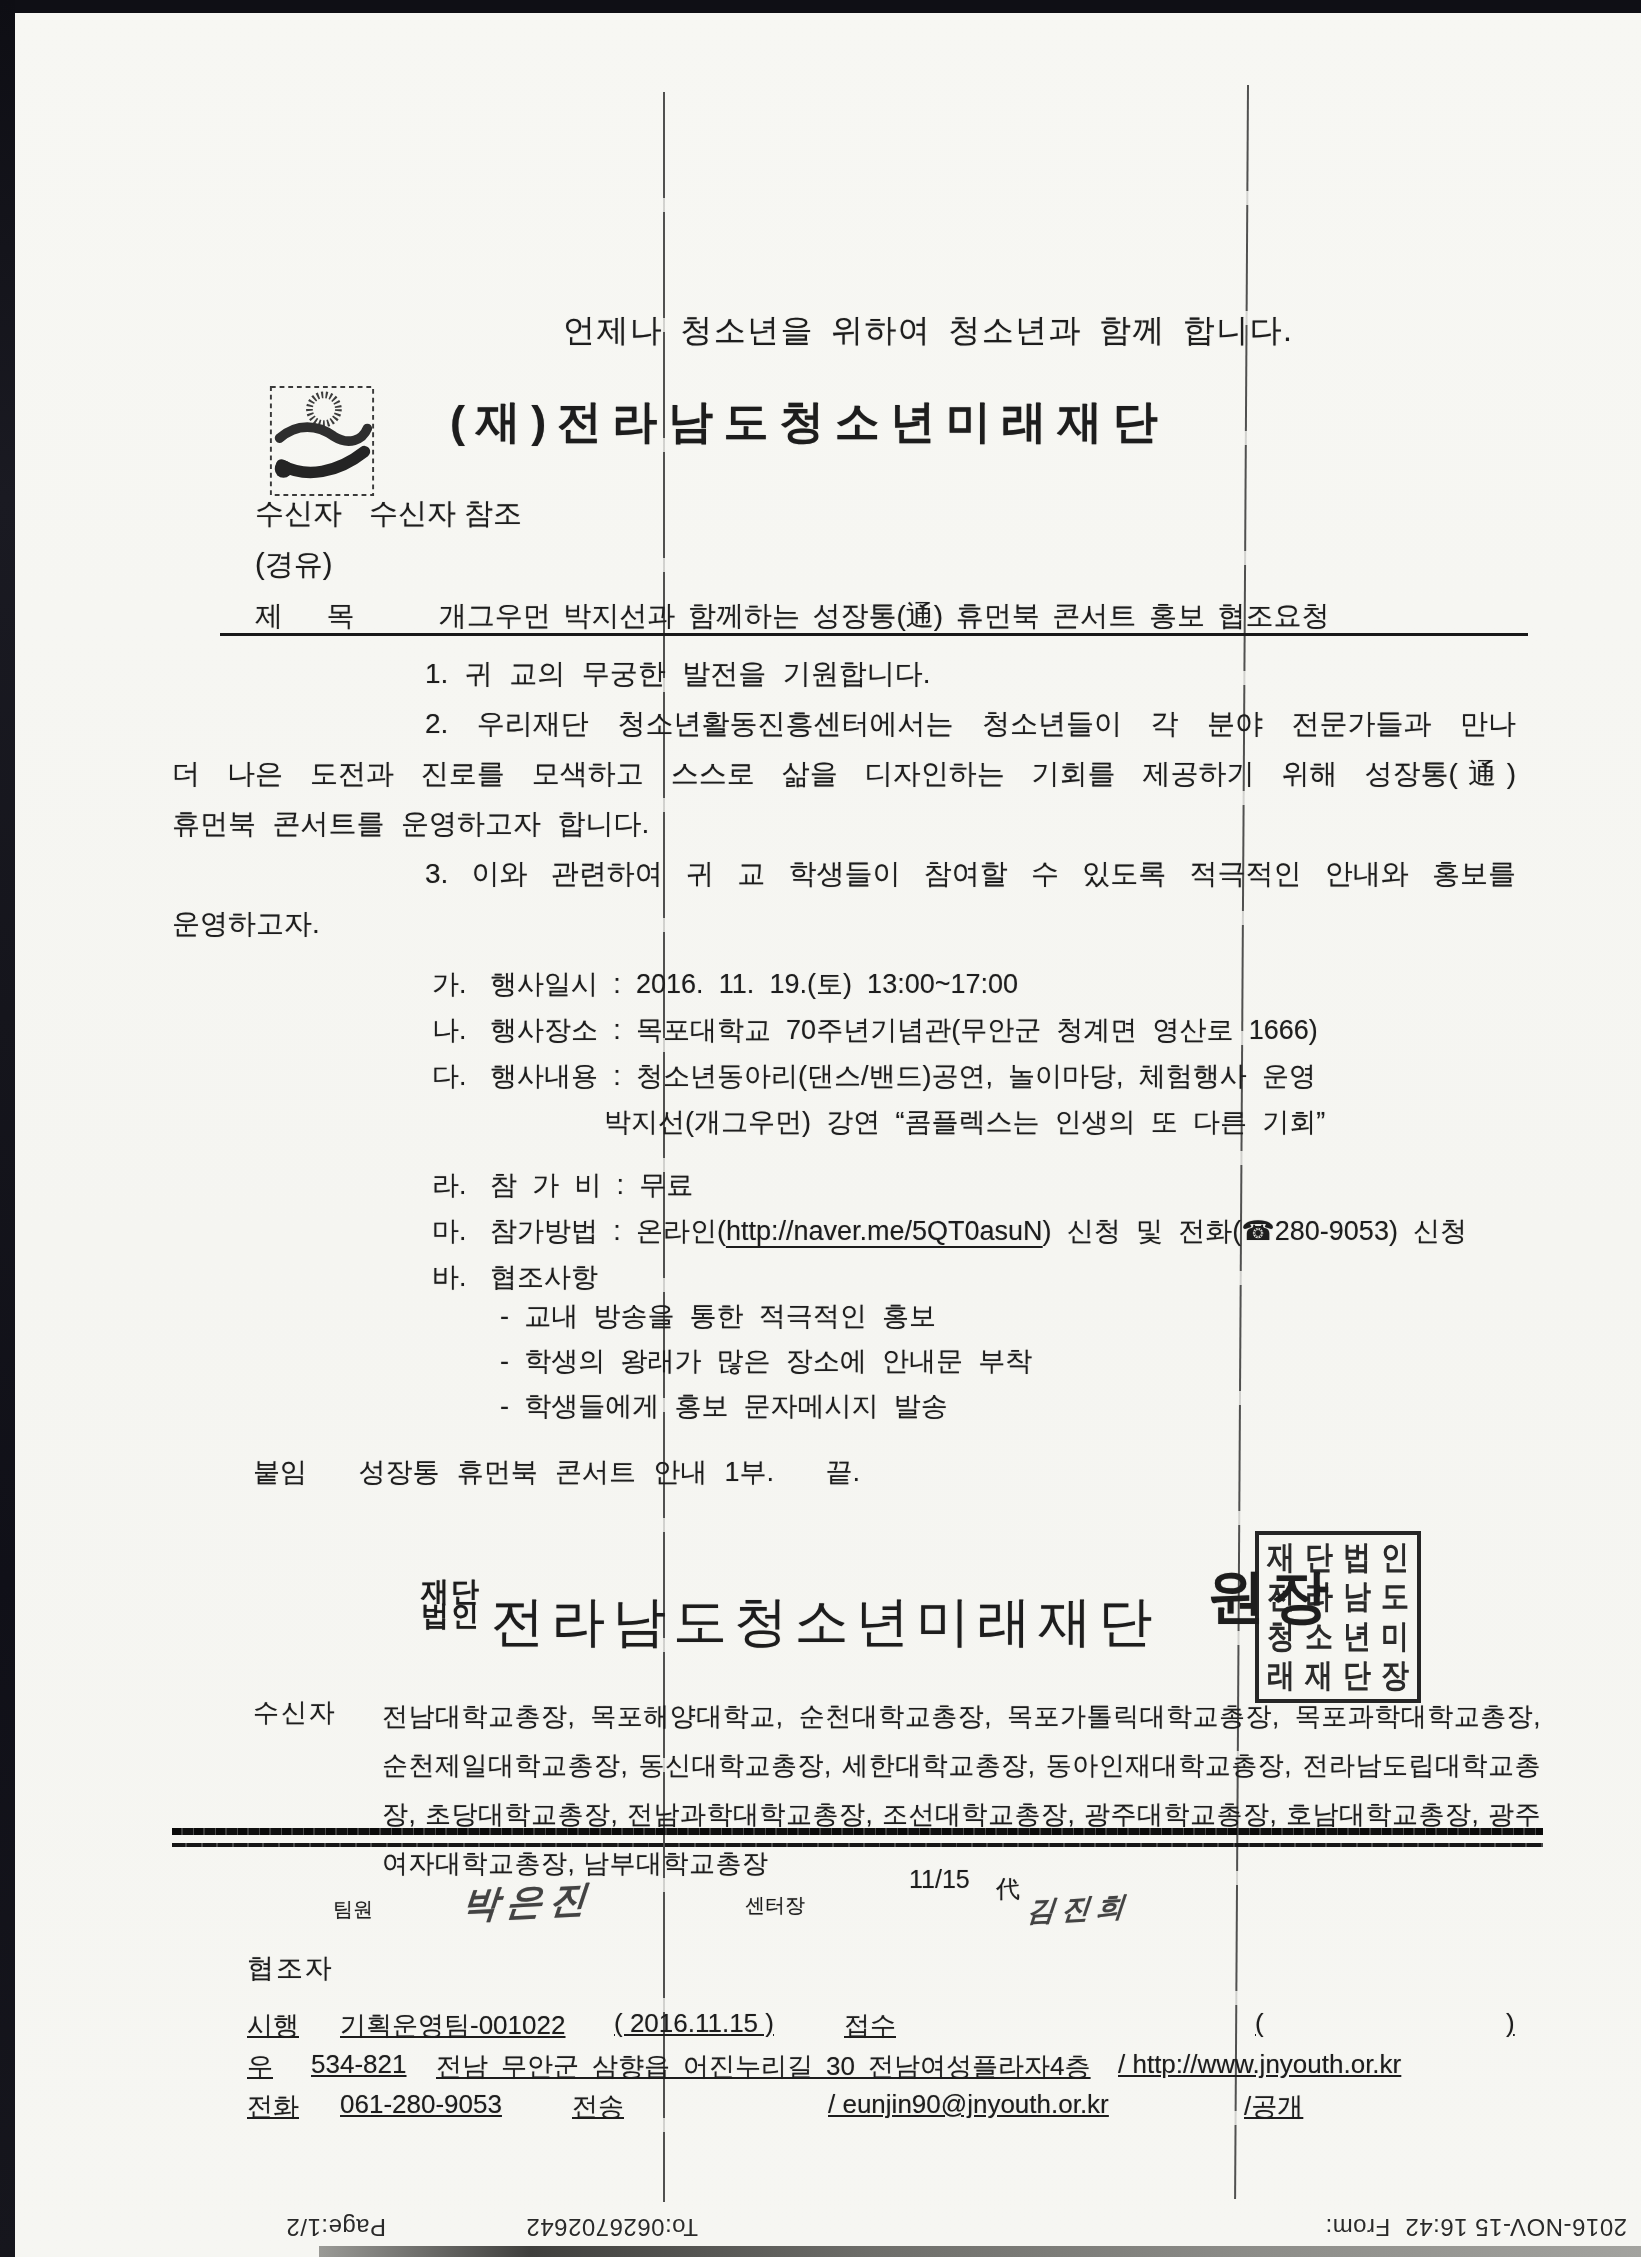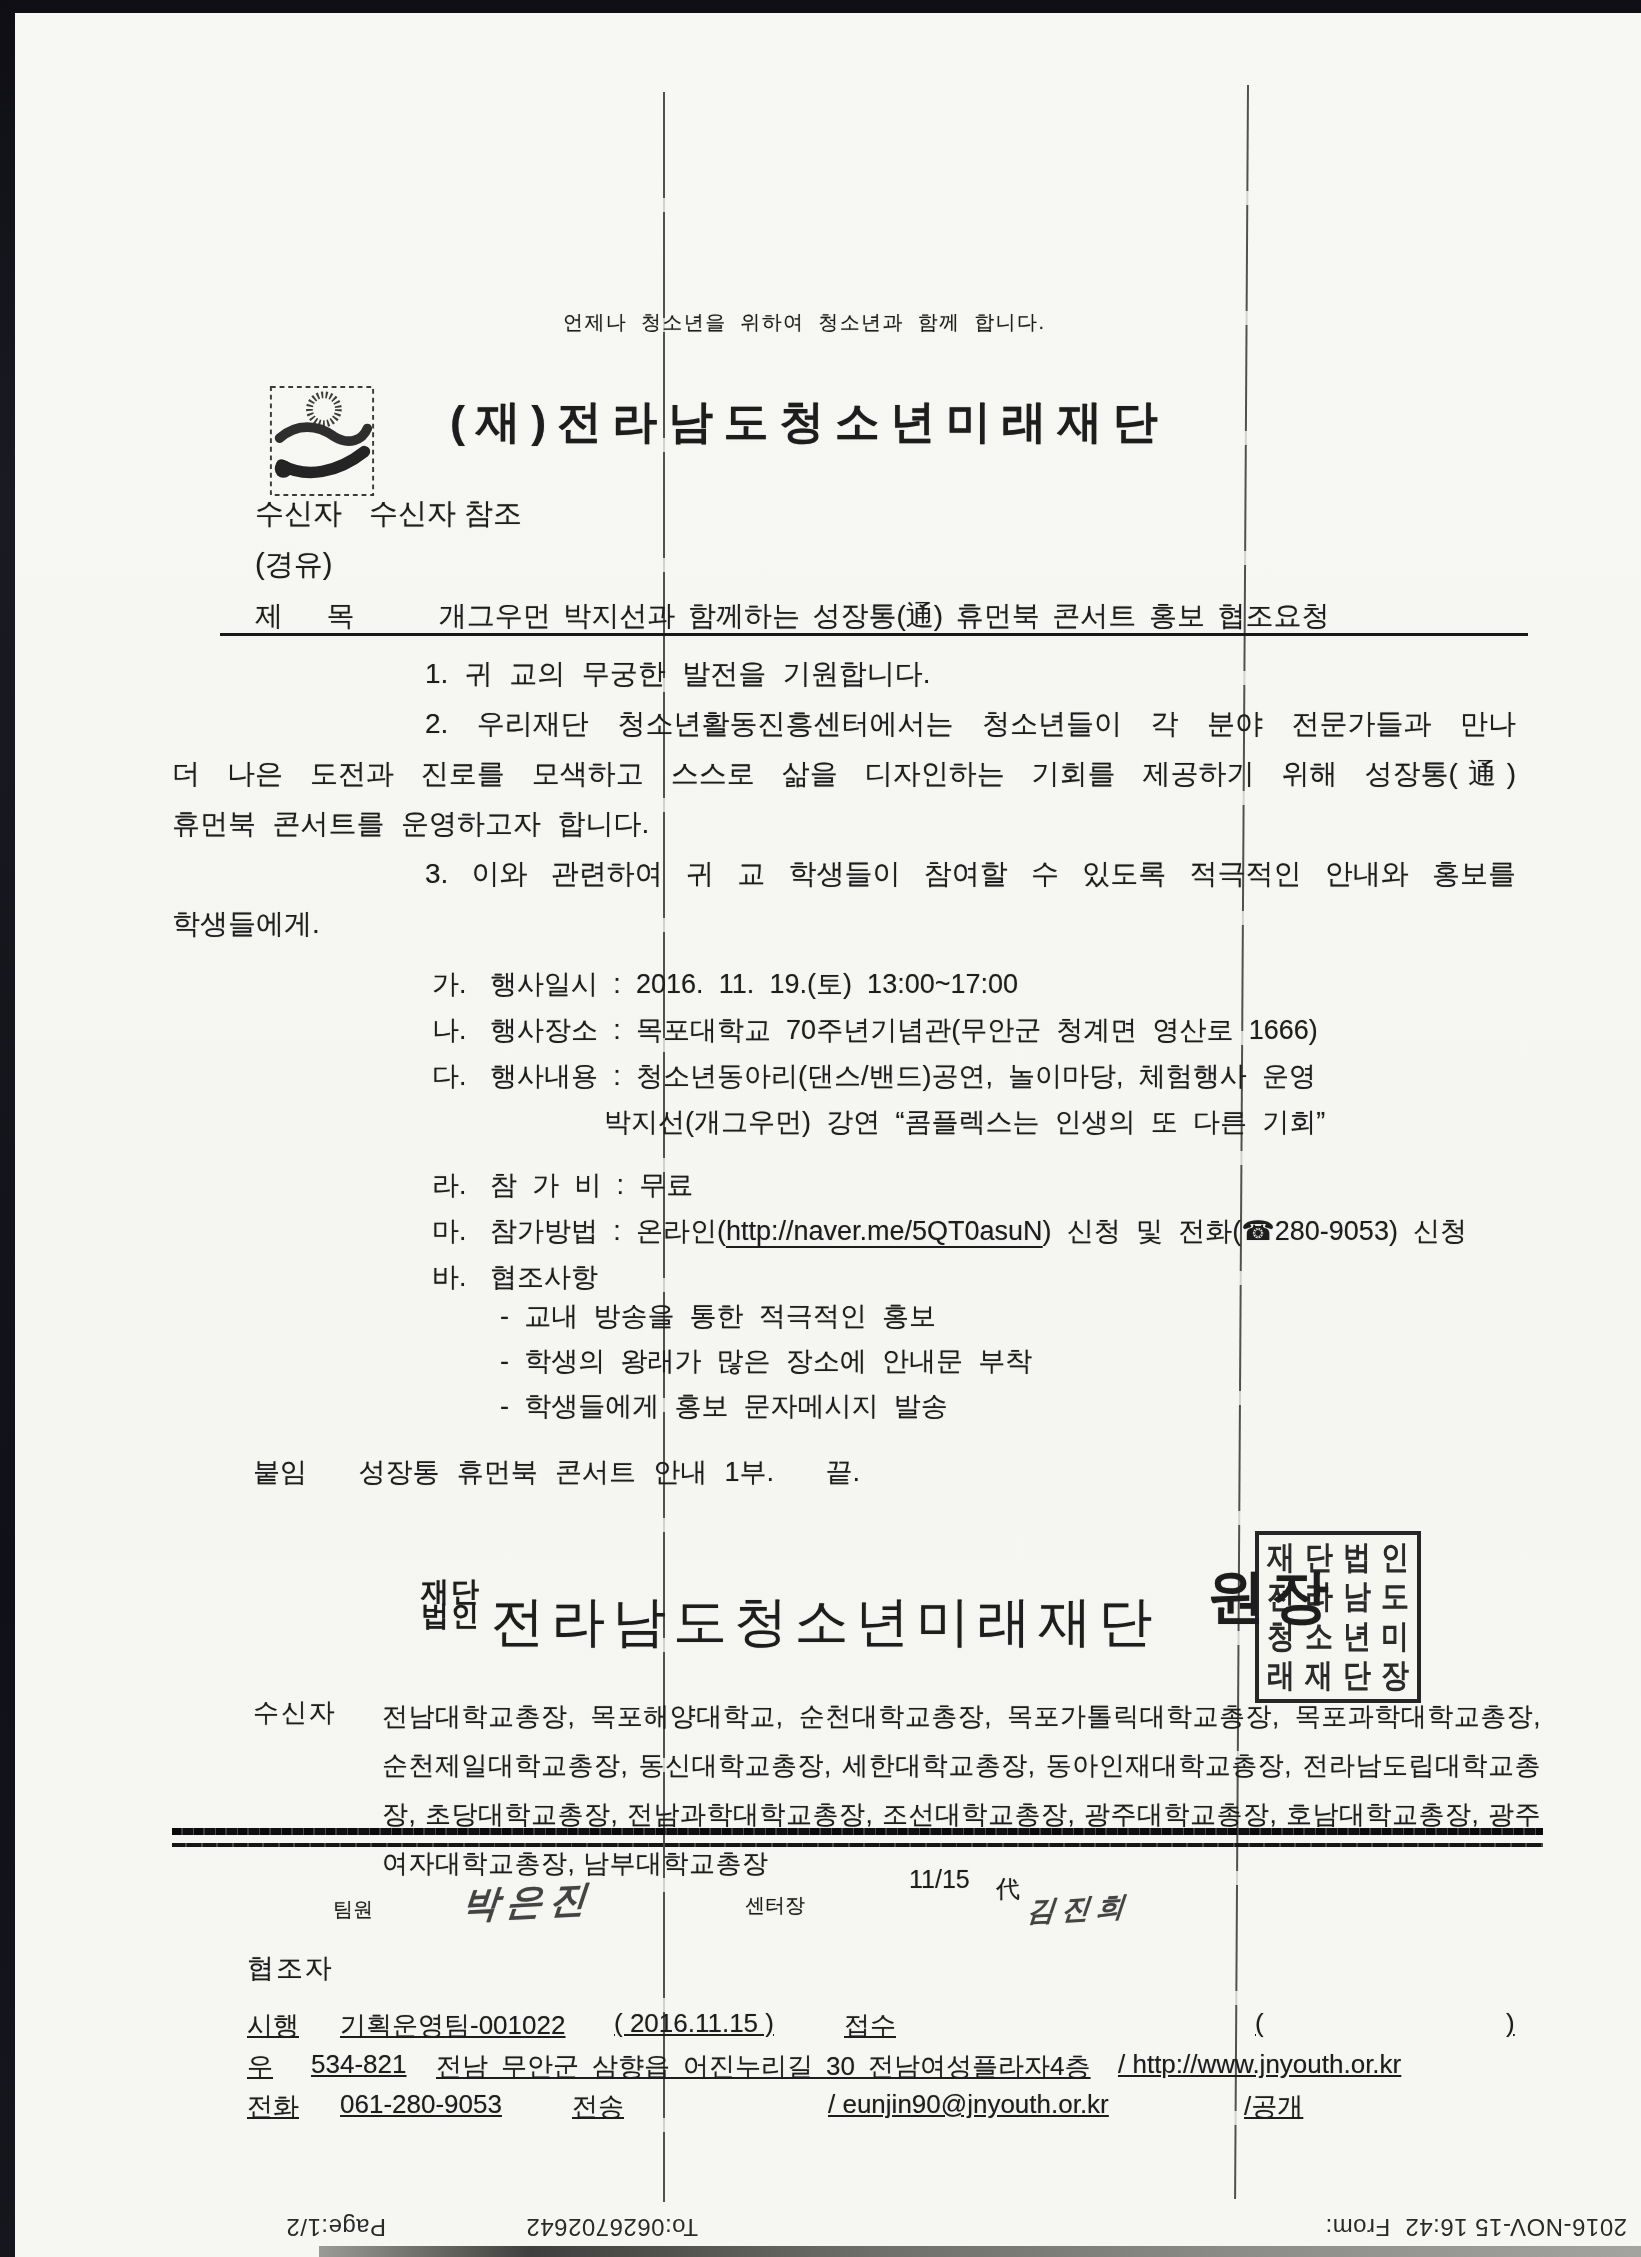--- a/index.html
+++ b/index.html
@@ -18,21 +18,21 @@
     background:linear-gradient(90deg,#9a9a96,#3f3f3d 16%,#6e6e6a 42%,#8c8c88 70%,#a3a39f);}
   .vline{position:absolute;width:1.9px;opacity:.82;
     background-image:repeating-linear-gradient(180deg,#2c2c2c 0 106px,rgba(44,44,44,.22) 106px 120px);}
   #vline1{left:663px;top:92px;height:2110px;}
   #vline2{left:1247px;top:85px;height:2114px;transform:rotate(.35deg);transform-origin:top center;}
   .subject-rule{position:absolute;left:220px;top:633px;width:1308px;height:2.9px;background:#191919;}
   .noisy-rule{position:absolute;left:172px;top:1828px;width:1371px;}
   .noisy-rule .bar1{height:6.8px;background:repeating-linear-gradient(90deg,#0a0a0a 0 8.7px,#3d3d3d 8.7px 10.6px,#101010 10.6px 21px,#4b4b4b 21px 22px);}
   .noisy-rule .bar2{margin-top:8.7px;height:3.9px;background:repeating-linear-gradient(90deg,#161616 0 13.5px,#4a4a4a 13.5px 15.4px);}
   
-  .slogan{position:absolute;left:563px;top:309px;font-size:20px;letter-spacing:1.4px;word-spacing:6.8px;font-weight:500;white-space:nowrap;}
+  .slogan{position:absolute;left:563px;top:309px;font-size:32px;letter-spacing:1.4px;word-spacing:6.8px;font-weight:500;white-space:nowrap;}
   .logo{position:absolute;left:268px;top:384px;width:108px;height:116px;}
   .org-title{position:absolute;left:450px;top:392px;font-size:45px;font-weight:700;letter-spacing:10.6px;white-space:nowrap;}
   
   .meta-block{position:absolute;left:255px;top:488px;font-size:29px;line-height:51px;}
   .meta-row{display:flex;gap:27px;white-space:nowrap;}
   .subj-label{letter-spacing:15.4px;margin-right:42px;}
   .subject-row{font-size:28px;word-spacing:4.8px;}
   
   .body-block{position:absolute;left:172px;top:649px;width:1344px;font-size:28px;line-height:50px;word-spacing:8.7px;}
   .bodyline{white-space:nowrap;}
@@ -131,21 +131,21 @@
 
       <div class="bodyline">
         <span>휴먼북 콘서트를 운영하고자 합니다.</span>
       </div>
 
       <div class="bodyline ind fill">
         <span>3. 이와 관련하여 귀 교 학생들이 참여할 수 있도록 적극적인 안내와 홍보를</span>
       </div>
 
       <div class="bodyline">
-        <span>학생들에게.</span>
+        <span>운영하고자.</span>
       </div>
     </div>
 
   <div class="details-block txt">
 
       <div class="drow">
         <span class="dlabel">가.</span>
         <span class="dtext"><span>행사일시 : 2016. 11. 19.(토) 13:00~17:00</span><span></span></span>
       </div>
 

